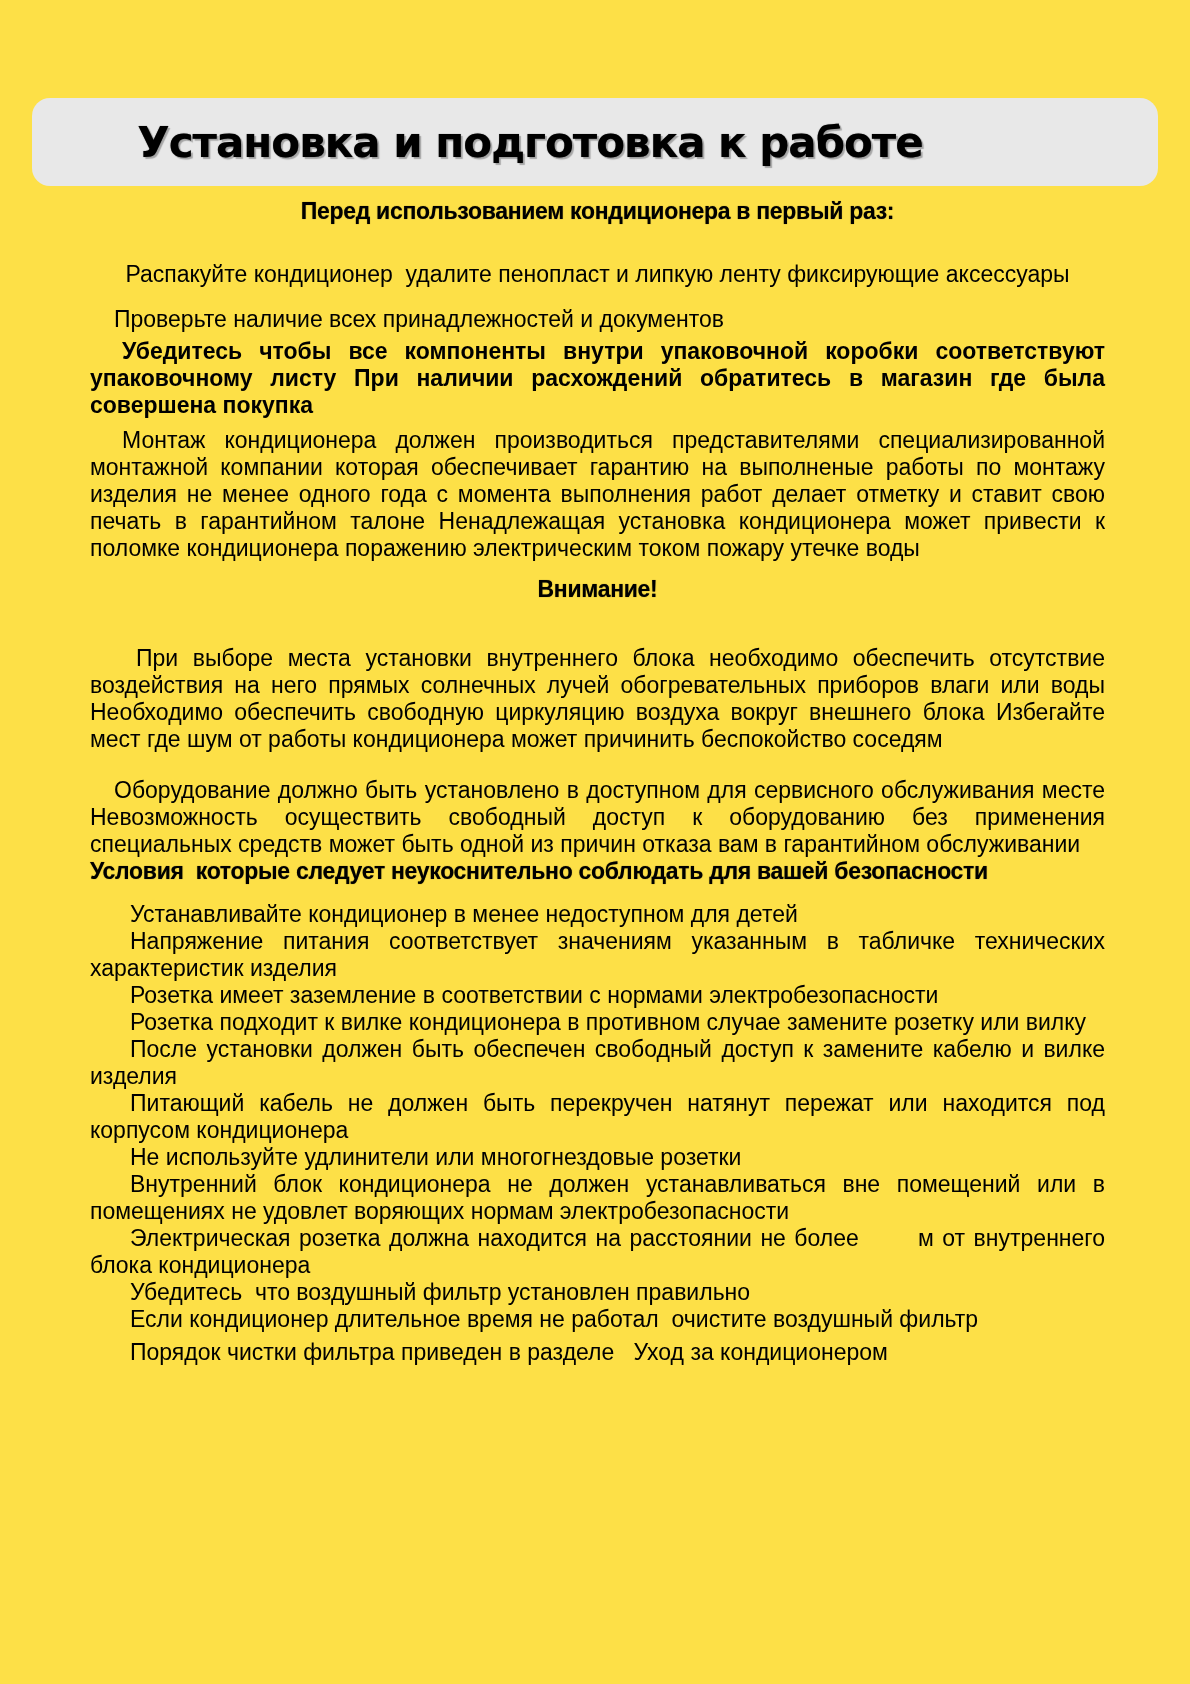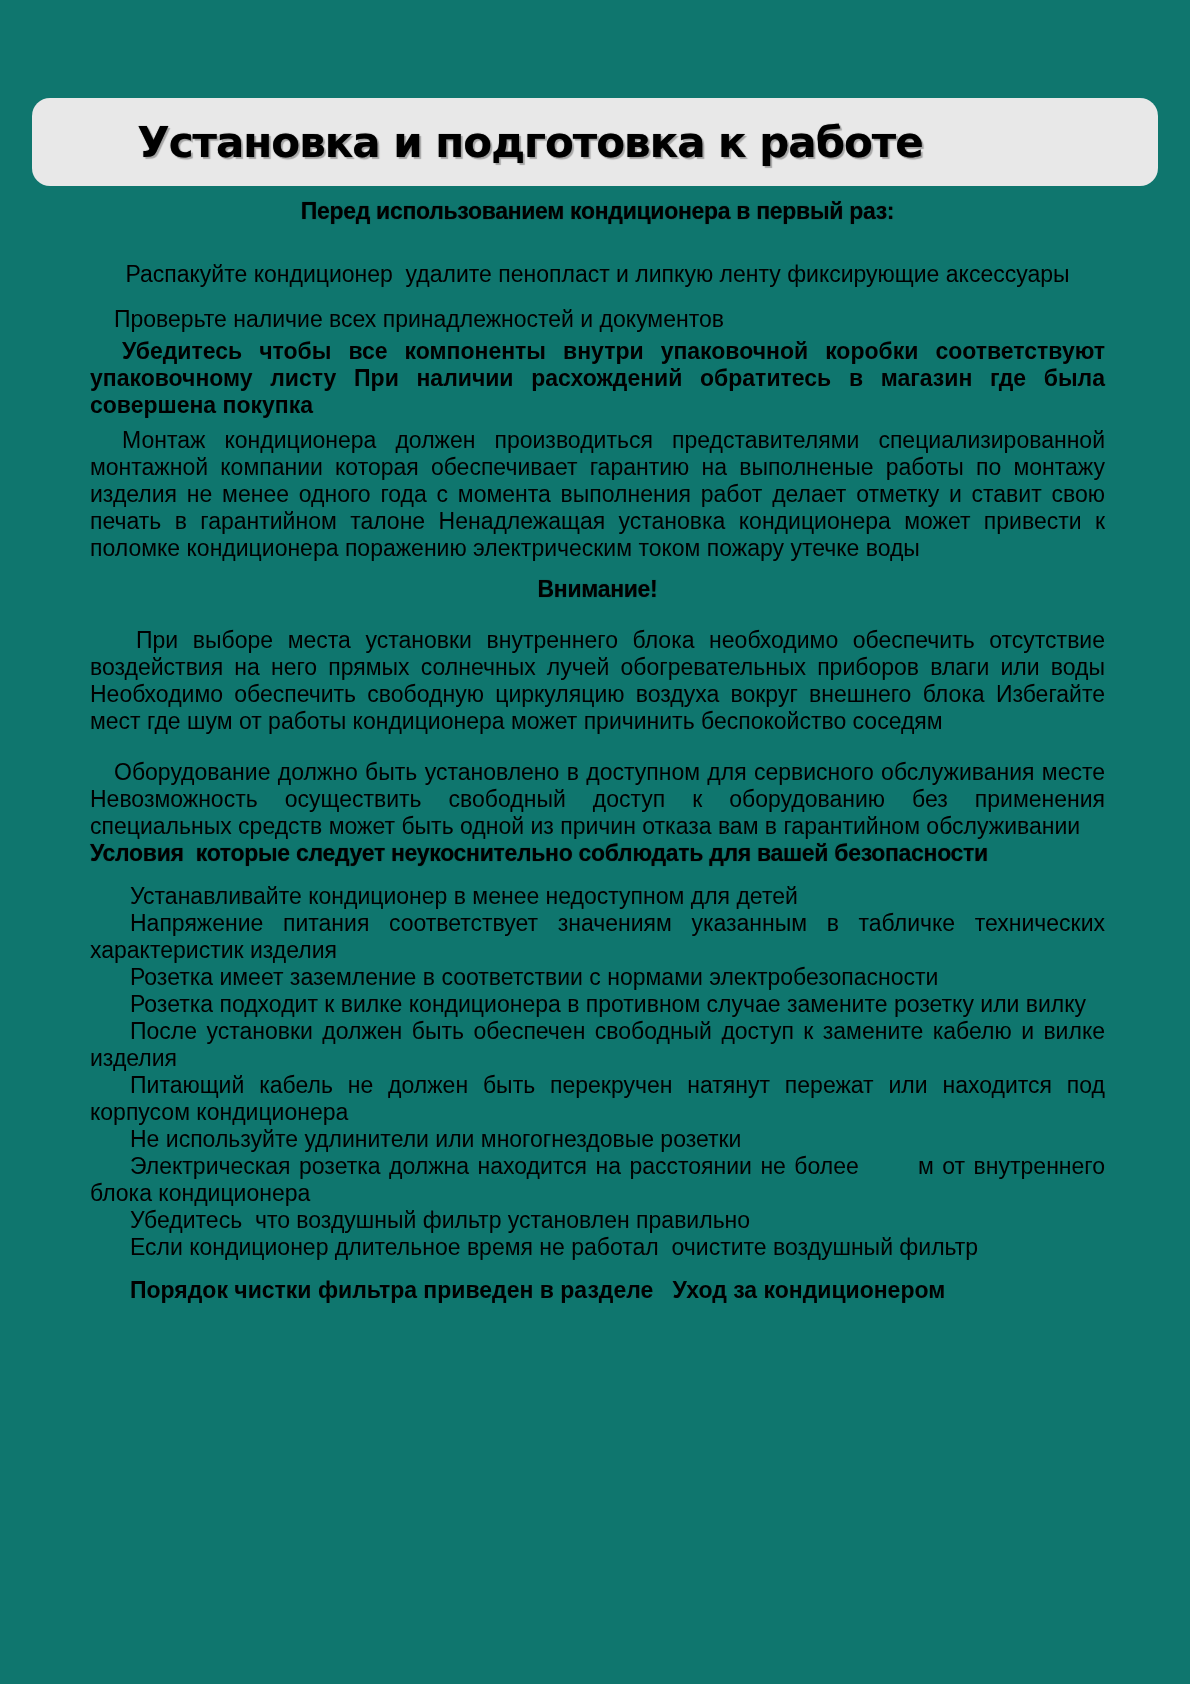--- a/index.html
+++ b/index.html
@@ -4,21 +4,21 @@
 <style>
   html, body {
     margin: 0;
     padding: 0;
     background: #ffffff;
   }
   .page {
     position: relative;
     width: 1190px;
     height: 1684px;
-    background: #0f766e;
+    background: #fde047;
     color: #000000;
     font-family: "Liberation Sans", sans-serif;
     font-size: 23px;
     line-height: 27px;
     overflow: hidden;
   }
   .title-bar {
     position: absolute;
     left: 32px;
     top: 98px;
@@ -62,25 +62,25 @@
   .heading-bold {
     font-weight: bold;
     letter-spacing: -0.3px;
     text-shadow: 0 0 1px rgba(0,0,0,0.55);
   }
   .mt-lg   { margin-top: 36px; }
   .mt-md   { margin-top: 18px; }
   .mt-sm   { margin-top: 8px; }
   .mt-xs   { margin-top: 5px; font-weight: bold; }
   .mt-att  { margin-top: 14px; }
-  .mt-par  { margin-top: 24px; }
+  .mt-par  { margin-top: 42px; }
   .mt-par2 { margin-top: 24px; }
   .mt-safe { }
   .mt-item { margin-top: 16px; }
-  .mt-last { margin-top: 16px; font-weight: bold; }
+  .mt-last { margin-top: 6px; }
   .ind-sm  { text-indent: 24px; }
   .ind-md  { text-indent: 32px; }
   .ind-lg  { text-indent: 46px; }
   .safety-item { text-indent: 40px; text-align: justify; }
 </style>
 </head>
 <body>
 
 <div class="page">
 
@@ -109,19 +109,20 @@
 
     <p class="heading-bold mt-safe">Условия &nbsp;которые следует неукоснительно соблюдать для вашей безопасности</p>
 
     <p class="safety-item mt-item">Устанавливайте кондиционер в менее недоступном для детей</p>
     <p class="safety-item">Напряжение  питания  соответствует  значениям   указанным  в  табличке  технических характеристик изделия</p>
     <p class="safety-item">Розетка имеет заземление в соответствии с нормами электробезопасности</p>
     <p class="safety-item">Розетка подходит к вилке кондиционера  в противном случае замените розетку или вилку</p>
     <p class="safety-item">После установки должен быть обеспечен свободный доступ к замените кабелю и вилке изделия</p>
     <p class="safety-item">Питающий кабель не должен быть перекручен  натянут  пережат  или находится под корпусом кондиционера</p>
     <p class="safety-item">Не используйте удлинители или многогнездовые розетки</p>
+    <p class="safety-item">Внутренний  блок  кондиционера  не  должен  устанавливаться  вне  помещений  или  в помещениях  не удовлет воряющих нормам электробезопасности</p>
     <p class="safety-item">Электрическая розетка должна находится на расстоянии не более &nbsp;&nbsp;&nbsp;&nbsp;&nbsp;&nbsp;м от внутреннего блока кондиционера</p>
     <p class="safety-item">Убедитесь &nbsp;что воздушный фильтр установлен правильно</p>
     <p class="safety-item">Если кондиционер длительное время не работал &nbsp;очистите воздушный фильтр</p>
     <p class="safety-item mt-last">Порядок чистки фильтра приведен в разделе &nbsp; Уход за кондиционером</p>
 
   </div>
 </div>
 
 </body></html>

